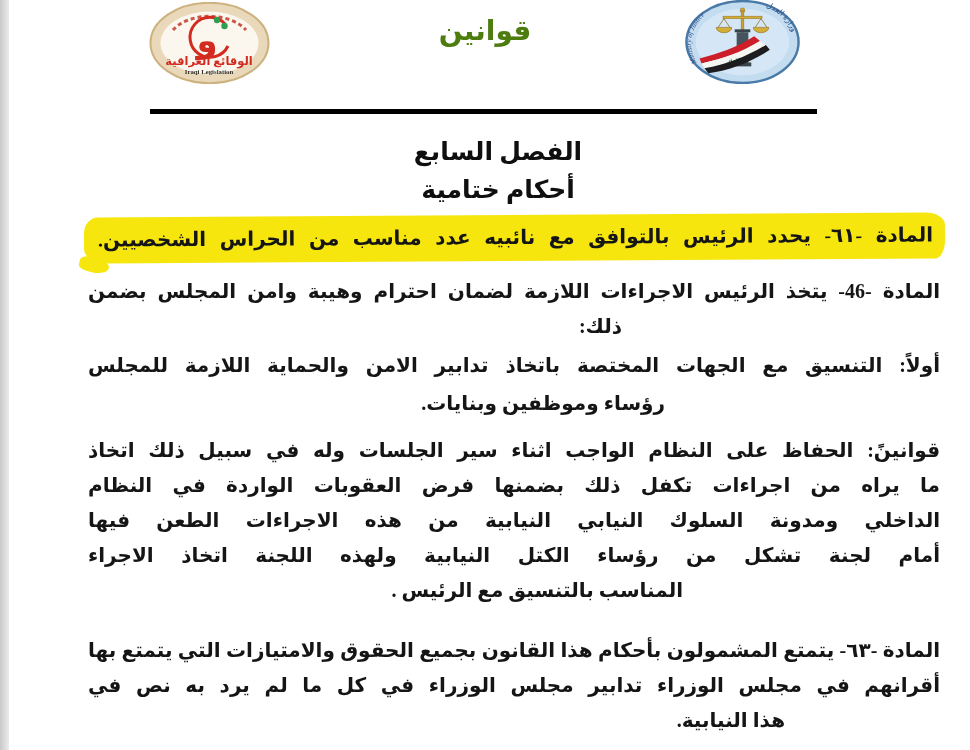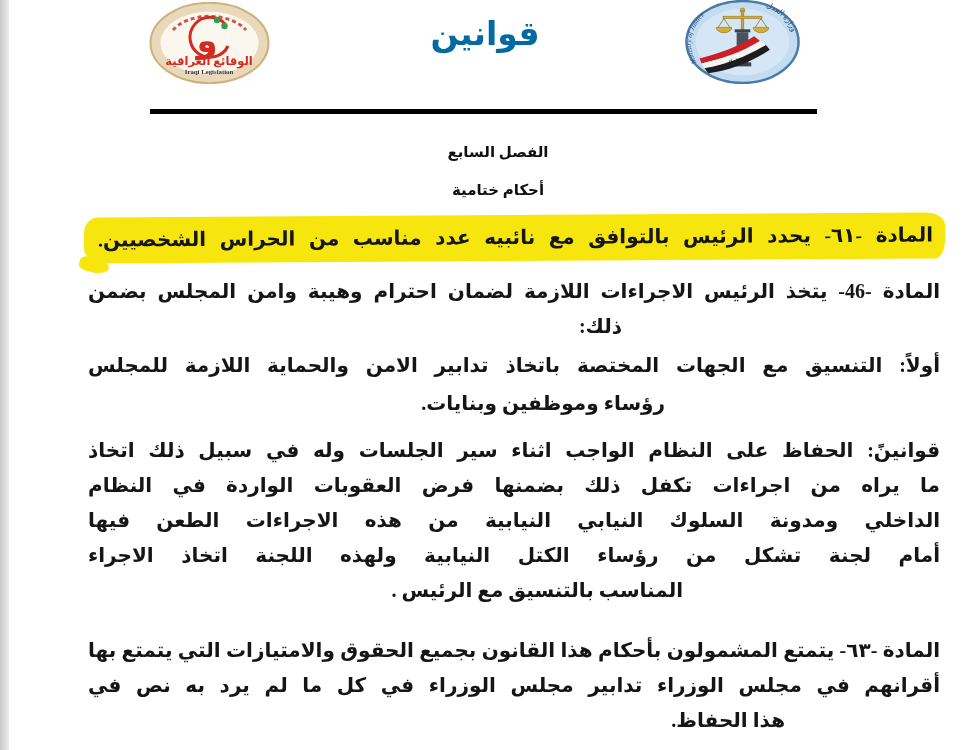--- a/index.html
+++ b/index.html
@@ -8,32 +8,32 @@
     background:#ffffff;
     font-family:"Liberation Serif","DejaVu Sans",serif;
     color:#141414;
   }
   .edge-strip{
     position:absolute;left:0;top:0;width:9px;height:750px;
     background:linear-gradient(to right,#c9c9c9,#ececec);
   }
   .page-title{
     position:absolute;top:14px;left:0;width:100%;
-    text-align:center;font-size:33px;font-weight:bold;color:#0369a1;
+    text-align:center;font-size:28px;font-weight:bold;color:#4d7c0f;
     direction:rtl;
   }
   .logo-left{position:absolute;left:149px;top:2px;width:121px;height:82px;}
   .emblem-right{position:absolute;left:684px;top:0;width:117px;height:84px;}
   .rule{
     position:absolute;left:150px;top:109px;width:667px;height:5px;background:#000;
   }
   .heading{
     position:absolute;left:88px;width:820px;
     direction:rtl;text-align:center;
-    font-size:15px;font-weight:bold;line-height:32px;color:#0f0f0f;
+    font-size:25px;font-weight:bold;line-height:32px;color:#0f0f0f;
   }
   .line{
     position:absolute;left:88px;width:852px;box-sizing:border-box;
     direction:rtl;font-size:20px;font-weight:bold;line-height:30px;color:#151515;
   }
   .j{text-align:justify;text-align-last:justify;}
   .r{}
   .hl{
     left:84px;width:861px;padding:7px 12px 9px 14px;
     background:#f6e60e;
@@ -127,13 +127,13 @@
 <div class="line r" style="top:388px;padding-right:275px">رؤساء وموظفين وبنايات.</div>
 
 <div class="line j" style="top:435px">قوانينً: الحفاظ على النظام الواجب اثناء سير الجلسات وله في سبيل ذلك اتخاذ</div>
 <div class="line j" style="top:470px">ما يراه من اجراءات تكفل ذلك بضمنها فرض العقوبات الواردة في النظام</div>
 <div class="line j" style="top:505px">الداخلي ومدونة السلوك النيابي النيابية من هذه الاجراءات الطعن فيها</div>
 <div class="line j" style="top:540px">أمام لجنة تشكل من رؤساء الكتل النيابية ولهذه اللجنة اتخاذ الاجراء</div>
 <div class="line r" style="top:575px;padding-right:257px">المناسب بالتنسيق مع الرئيس .</div>
 
 <div class="line j" style="top:635px">المادة -٦٣- يتمتع المشمولون بأحكام هذا القانون بجميع الحقوق والامتيازات التي يتمتع بها</div>
 <div class="line j" style="top:670px">أقرانهم في مجلس الوزراء تدابير مجلس الوزراء في كل ما لم يرد به نص في</div>
-<div class="line r" style="top:705px;padding-right:155px">هذا الحفاظ.</div>
+<div class="line r" style="top:705px;padding-right:155px">هذا النيابية.</div>
 
 </body></html>

